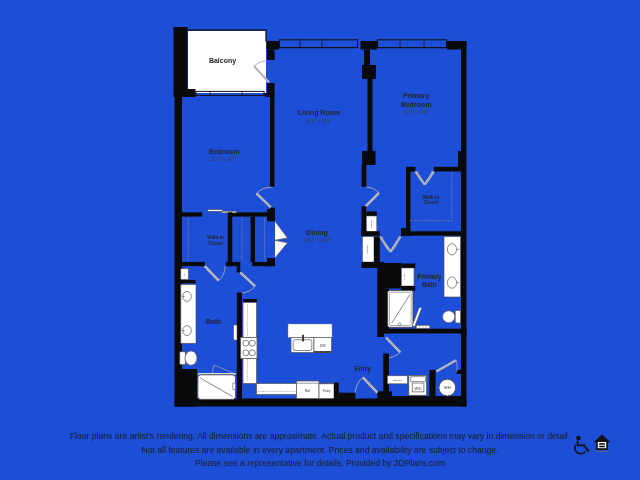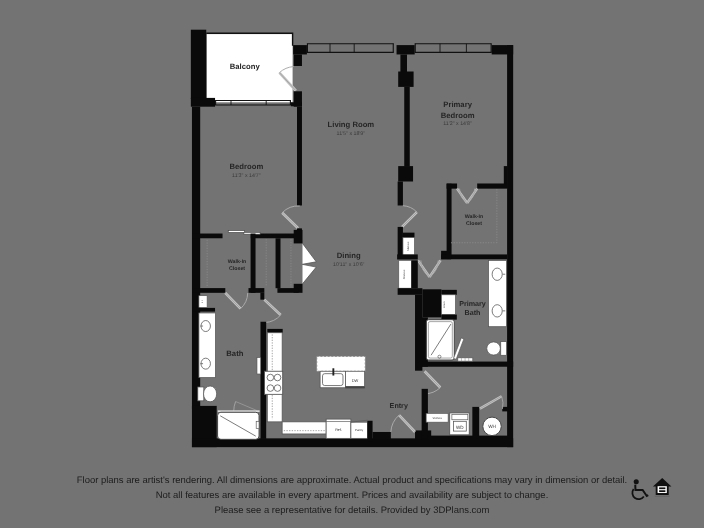--- a/index.html
+++ b/index.html
@@ -1,16 +1,16 @@
 <!DOCTYPE html>
 <html><head>
 <meta charset="utf-8">
 <style>
   html,body{margin:0;padding:0;background:#fff;}
-  .page{position:relative;width:640px;height:480px;background:#737373;overflow:hidden;
+  .page{position:relative;width:640px;height:480px;background:#1d4ed8;overflow:hidden;
         font-family:"Liberation Sans", sans-serif;}
   svg text{font-family:"Liberation Sans", sans-serif;}
   .room{font-weight:bold;fill:#262626;}
   .dim{fill:#3a3a3a;}
   .tiny{fill:#333;}
 </style>
 </head>
 <body>
 <div class="page">
 <svg width="640" height="480" viewBox="0 0 640 480">

